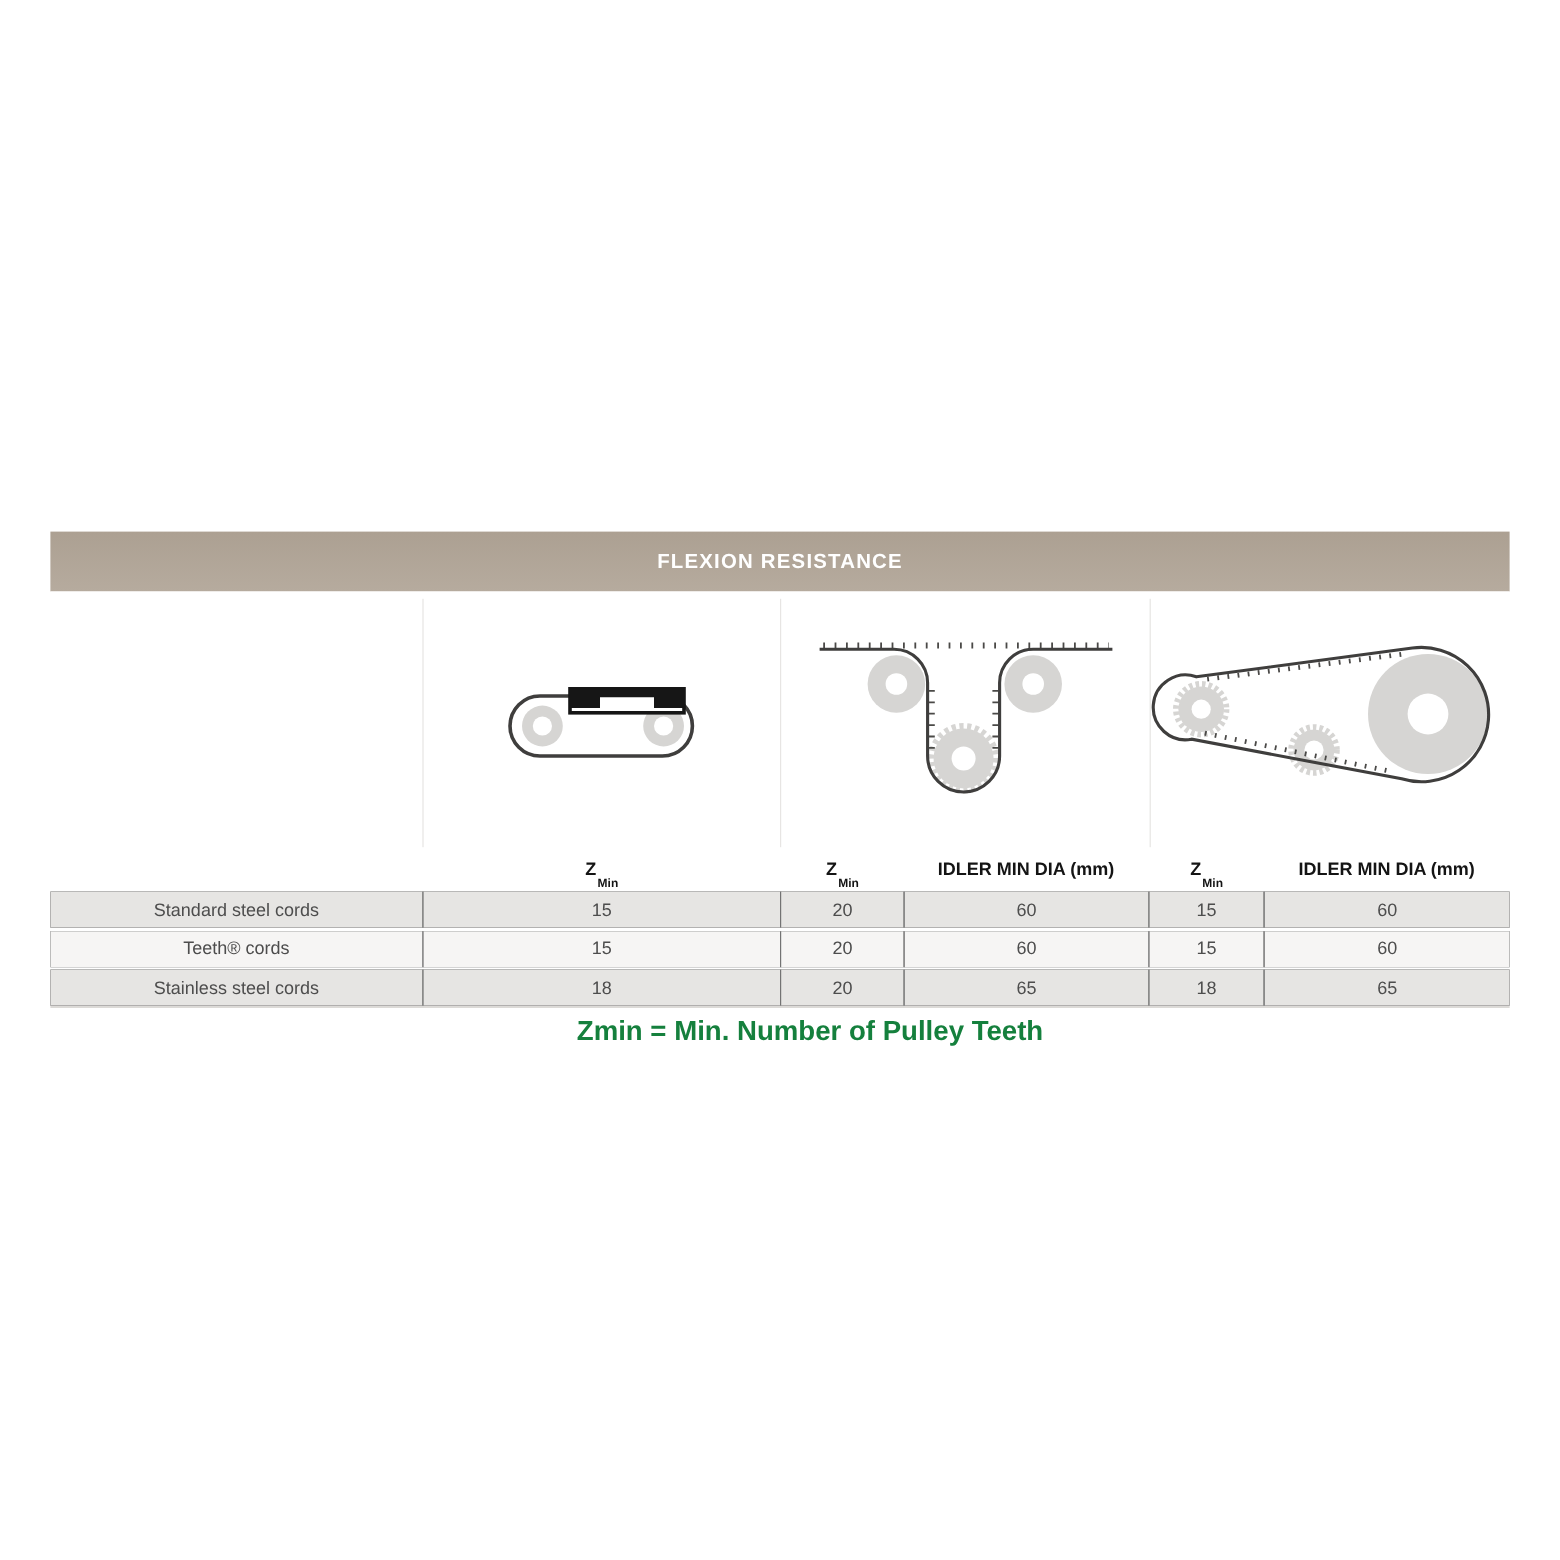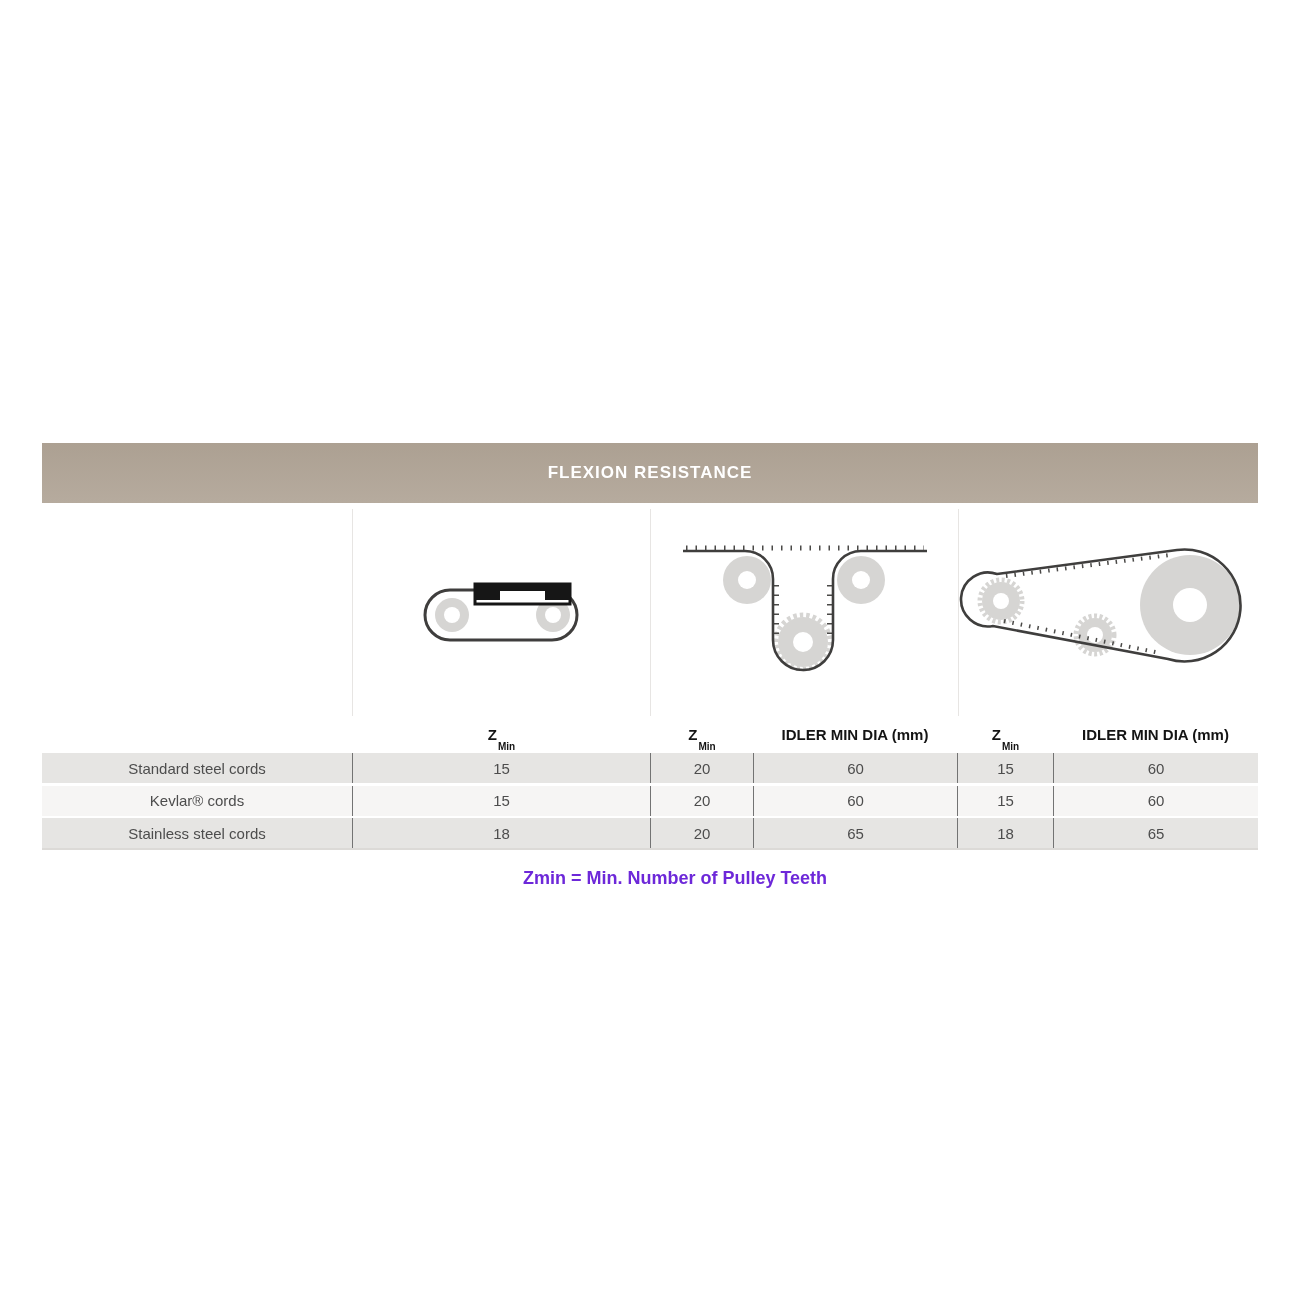--- a/index.html
+++ b/index.html
@@ -1,40 +1,40 @@
 <!DOCTYPE html>
 <html><head>
 <meta charset="utf-8">
 <style>
   html,body{margin:0;padding:0;background:#fff;}
   .page{position:relative;width:1300px;height:1300px;background:#ffffff;overflow:hidden;
         font-family:"Liberation Sans","DejaVu Sans",sans-serif;}
   .flex-table{position:absolute;left:42px;top:443px;width:1216px;}
-  .title-bar{height:60px;background:linear-gradient(#aca092,#b6ab9e);
+  .title-bar{height:50px;background:linear-gradient(#aca092,#b6ab9e);
              display:flex;align-items:center;justify-content:center;
              color:#ffffff;font-weight:bold;font-size:17px;letter-spacing:1px;}
   .diagram-row{position:relative;height:213px;background:#fff;border-top:2px solid #ffffff;}
   .vdiv{position:absolute;top:4px;bottom:2px;width:1px;background:#e7e5e3;}
   .dsvg{position:absolute;top:0;height:213px;}
   .header-row{display:flex;height:35px;background:#fff;}
   .hcell{display:flex;align-items:flex-start;justify-content:center;padding-top:8px;
          font-weight:bold;color:#141414;font-size:15px;box-sizing:border-box;}
   .hcell sub{font-size:10px;font-weight:bold;vertical-align:baseline;position:relative;top:15px;left:1px;}
   .data-rows{border-bottom:2px solid #dcdad7;}
   .row{display:flex;height:30px;margin-bottom:2.5px;background:#000000;}
   .row:last-child{margin-bottom:0;}
   .cell{display:flex;align-items:center;justify-content:center;
         font-size:15px;color:#4d4d4d;box-sizing:border-box;}
   .row .cell{background:var(--rowbg);}
   .row.dark{--rowbg:#e6e5e3;}
   .row.light{--rowbg:#f6f5f4;}
   .cell + .cell{border-left:1px solid #737373;}
   .c1{width:310px;}.c2{width:298px;}.c3{width:103px;}.c4{width:204px;}.c5{width:96px;}.c6{width:205px;}
-  .caption{position:absolute;top:868px;left:50px;width:1250px;text-align:center;
-           font-size:18px;font-weight:bold;color:#6d28d9;}
+  .caption{position:absolute;top:846px;left:50px;width:1250px;text-align:center;
+           font-size:23px;font-weight:bold;color:#15803d;}
   .belt{fill:none;stroke:#3f3e3d;stroke-width:2.6px;}
   .tick{fill:none;stroke:#4a4947;stroke-width:5px;stroke-dasharray:1.5 8;}
   .tick4{fill:none;stroke:#4a4947;stroke-width:4px;stroke-dasharray:1.5 7;}
   .pulley{fill:#d6d5d3;}
   .teeth{fill:none;stroke:#d6d5d3;}
   .hole{fill:#ffffff;}
 </style>
 </head>
 <body>
 
@@ -115,21 +115,21 @@
     <div class="data-rows">
       <div class="row dark">
         <div class="cell c1">Standard steel cords</div>
         <div class="cell c2">15</div>
         <div class="cell c3">20</div>
         <div class="cell c4">60</div>
         <div class="cell c5">15</div>
         <div class="cell c6">60</div>
       </div>
       <div class="row light">
-        <div class="cell c1">Kevlar® cords</div>
+        <div class="cell c1">Teeth® cords</div>
         <div class="cell c2">15</div>
         <div class="cell c3">20</div>
         <div class="cell c4">60</div>
         <div class="cell c5">15</div>
         <div class="cell c6">60</div>
       </div>
       <div class="row dark">
         <div class="cell c1">Stainless steel cords</div>
         <div class="cell c2">18</div>
         <div class="cell c3">20</div>

